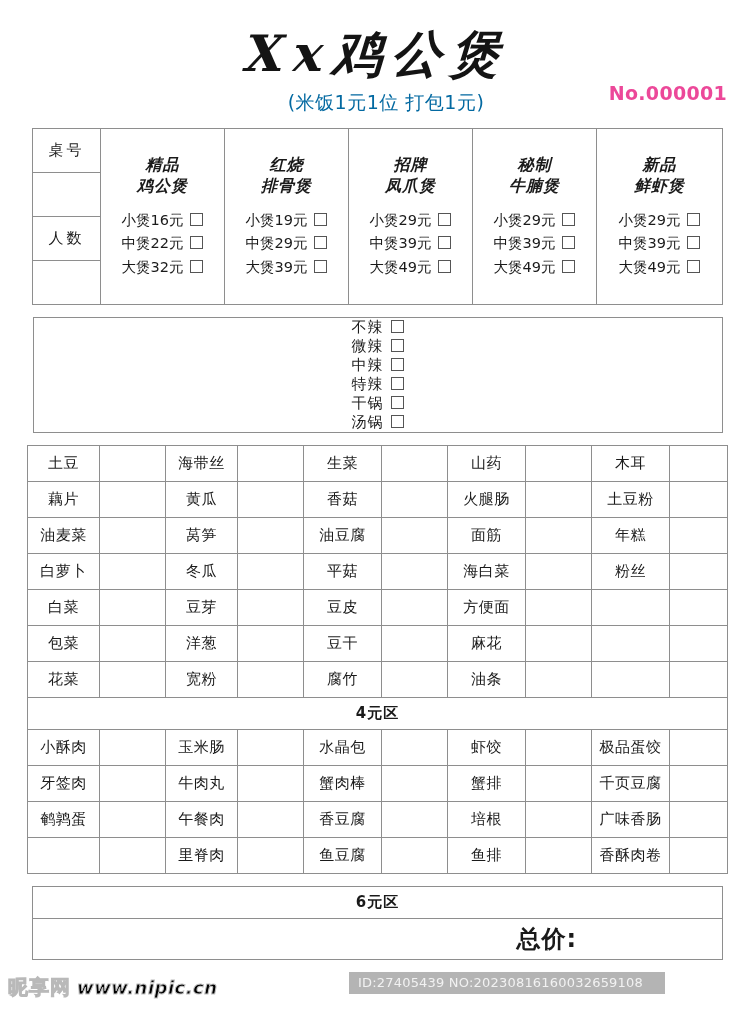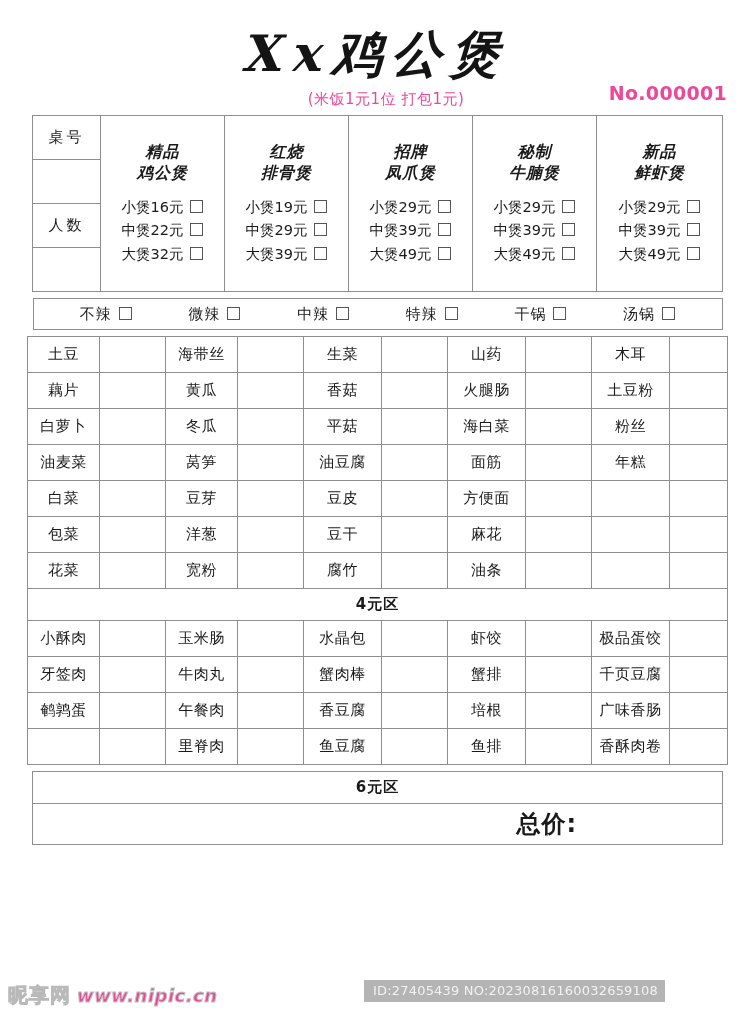--- a/index.html
+++ b/index.html
@@ -27,41 +27,41 @@
     font-size: 50px;
     font-weight: bold;
     letter-spacing: 9px;
     line-height: 1.12;
     color: #141414;
     font-style: italic;
     transform: skewX(-3deg);
   }
   .sub-note {
     text-align: center;
-    font-size: 15px;
+    font-size: 19px;
     margin-top: 8px;
     letter-spacing: 0.5px;
-    color: #ec4899;
+    color: #0369a1;
     padding-left: 17px;
   }
   .order-no {
     position: absolute;
     right: 28px;
     top: 82px;
     font-size: 19px;
     font-weight: bold;
     letter-spacing: 0.3px;
   }
 
   
   table.sheet {
     border-collapse: collapse;
     table-layout: fixed;
     width: 690px;
-    margin: 6px auto;
+    margin: 12px auto;
     padding-left: 9px;
   }
   table.sheet td {
     border: 1px solid #8e8e8e;
     padding: 0;
     text-align: center;
     vertical-align: middle;
     font-size: 15px;
     background: #fff;
   }
@@ -101,20 +101,21 @@
     background: #fff;
   }
 
   
   .spice-row td { height: 30px; }
   .spice-inner {
     display: flex;
     justify-content: space-around;
     align-items: center;
     padding: 0 18px;
+    flex-direction: column;
   }
   .spice-opt {
     font-size: 15px;
     white-space: nowrap;
     letter-spacing: 1px;
   }
 
   
   .section-bar td {
     height: 31px;
@@ -137,21 +138,21 @@
     padding-right: 145px;
     font-size: 24px;
     font-weight: bold;
     letter-spacing: 1px;
   }
 
   
   .footer {
     position: absolute;
     left: 0;
-    bottom: 4px;
+    bottom: 12px;
     width: 673px;
     height: 40px;
   }
   .wm-left {
     position: absolute;
     left: 8px;
     top: 2px;
     display: flex;
     align-items: center;
     gap: 6px;
@@ -161,32 +162,32 @@
     font-weight: bold;
     letter-spacing: 1px;
     color: #fff;
     -webkit-text-stroke: 1px #b9b9b9;
     text-shadow: 0 0 0 #ccc;
   }
   .wm-url {
     font-size: 18px;
     font-style: italic;
     font-weight: bold;
-    color: #ec4899;
+    color: #000000;
     -webkit-text-stroke: 1px #c2c2c2;
     letter-spacing: 0.5px;
   }
   .id-bar {
     position: absolute;
     right: 8px;
     top: 0px;
     background: #b4b4b4;
     color: #f2f2f2;
     font-size: 13px;
-    padding: 3px 7px 4px 9px;
+    padding: 3px 22px 4px 9px;
     letter-spacing: 0.2px;
     white-space: nowrap;
     margin-left: 32px;
   }
 </style>
 </head>
 <body>
 
 <div class="header">
   <div class="shop-title">Xx鸡公煲</div>
@@ -323,41 +324,41 @@
       <td class="item-name">黄瓜</td>
         <td></td>
       <td class="item-name">香菇</td>
         <td></td>
       <td class="item-name">火腿肠</td>
         <td></td>
       <td class="item-name">土豆粉</td>
         <td></td>
     </tr>
     <tr class="item-row">
+      <td class="item-name">油麦菜</td>
+        <td></td>
+      <td class="item-name">莴笋</td>
+        <td></td>
+      <td class="item-name">油豆腐</td>
+        <td></td>
+      <td class="item-name">面筋</td>
+        <td></td>
+      <td class="item-name">年糕</td>
+        <td></td>
+    </tr>
+    <tr class="item-row">
       <td class="item-name">白萝卜</td>
         <td></td>
       <td class="item-name">冬瓜</td>
         <td></td>
       <td class="item-name">平菇</td>
         <td></td>
       <td class="item-name">海白菜</td>
         <td></td>
       <td class="item-name">粉丝</td>
-        <td></td>
-    </tr>
-    <tr class="item-row">
-      <td class="item-name">油麦菜</td>
-        <td></td>
-      <td class="item-name">莴笋</td>
-        <td></td>
-      <td class="item-name">油豆腐</td>
-        <td></td>
-      <td class="item-name">面筋</td>
-        <td></td>
-      <td class="item-name">年糕</td>
         <td></td>
     </tr>
     <tr class="item-row">
       <td class="item-name">白菜</td>
         <td></td>
       <td class="item-name">豆芽</td>
         <td></td>
       <td class="item-name">豆皮</td>
         <td></td>
       <td class="item-name">方便面</td>

